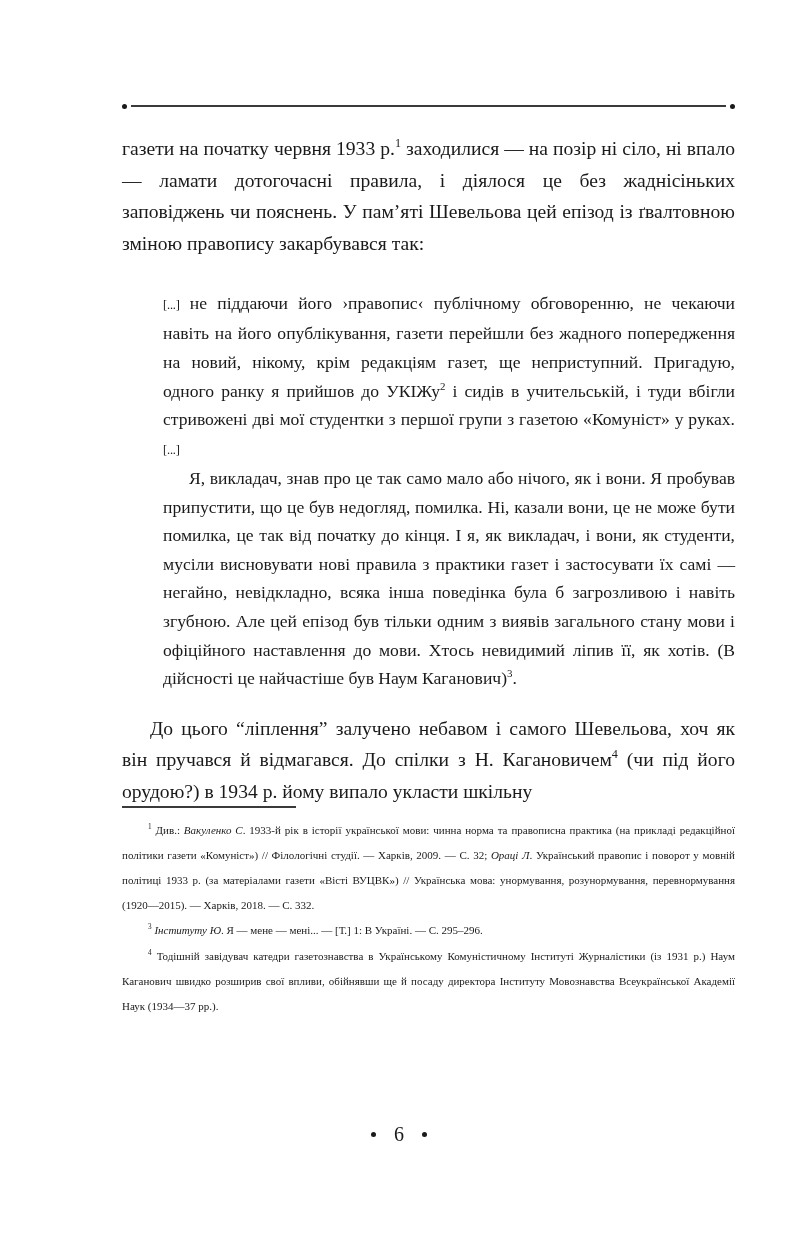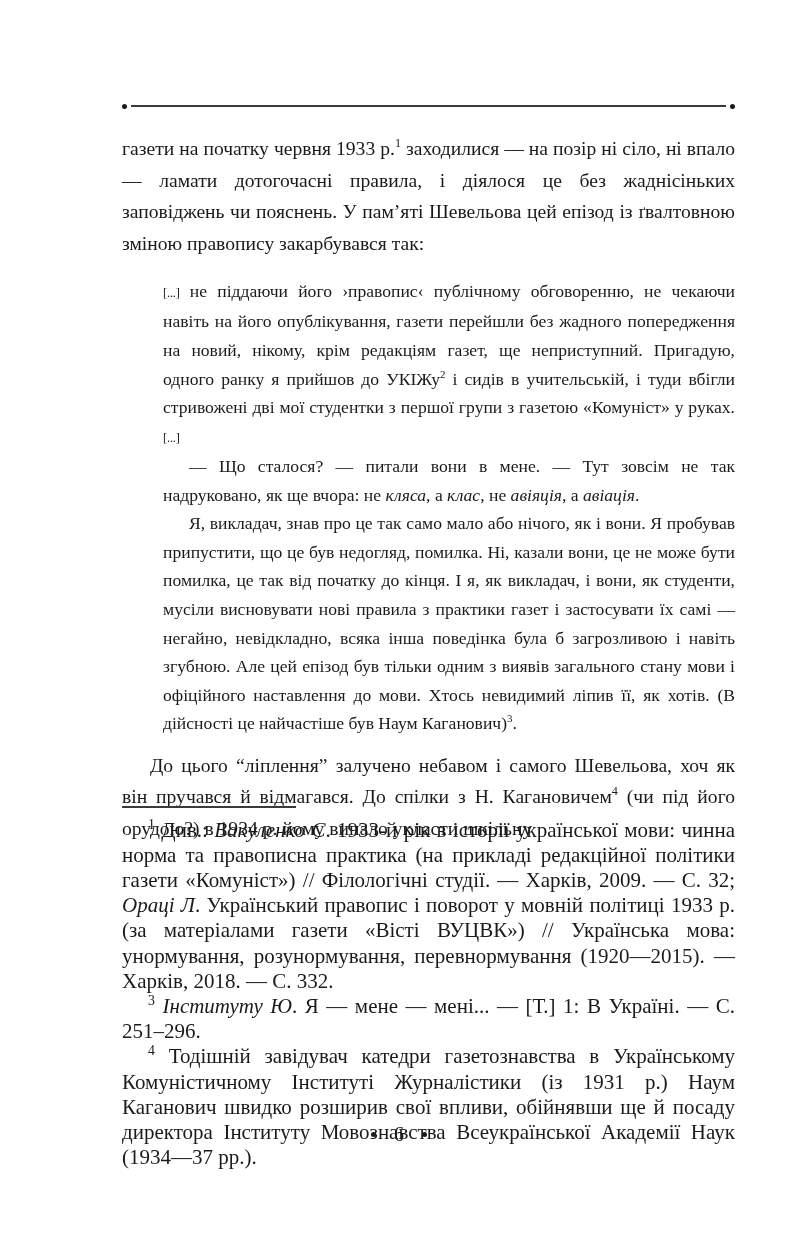--- a/index.html
+++ b/index.html
@@ -61,26 +61,26 @@
 
   .body-par {
     font-size: 19.6px;
     line-height: 31.6px;
     text-indent: 0;
   }
   .body-par.indent {
     text-indent: 28px;
   }
   .body-par.after-quote {
-    margin-top: 12px;
+    margin-top: 20px;
   }
 
   
   .quote {
-    margin: 18px 0 0 0;
+    margin: 30px 0 0 0;
     padding: 0 0 0 41px;
     font-size: 17.6px;
     line-height: 28.6px;
   }
   .quote p {
     margin: 0;
     text-align: justify;
   }
   .quote p.ind {
     text-indent: 26px;
@@ -108,21 +108,21 @@
     width: 613px;
   }
   .fn-rule {
     width: 174px;
     height: 1.6px;
     background: #3a3a3a;
     margin: 0 0 10px 0;
   }
   .footnotes p {
     margin: 0;
-    font-size: 21px;
+    font-size: 11px;
     line-height: 25.2px;
     text-align: justify;
   }
   .footnotes p.fn-first-line {
     text-indent: 26px;
   }
   .footnotes sup {
     font-size: 0.66em;
   }
 
@@ -160,37 +160,36 @@
   </div>
 
   <div class="content">
 
     <p class="body-par"><span>газети на початку червня 1933 р.</span><sup>1</sup><span> заходилися — на позір ні сіло, ні впало — ламати дотогочасні правила, і діялося це без жаднісіньких заповіджень чи пояснень. У пам’яті Шевельова цей епізод із ґвалтовною зміною правопису закарбувався так:</span></p>
 
     <div class="quote">
 
       <p><span class="ellipsis-brackets">[...]</span><span> не піддаючи його ›правопис‹ публічному обговоренню, не чекаючи навіть на його опублікування, газети перейшли без жадного попередження на новий, нікому, крім редакціям газет, ще неприступний. Пригадую, одного ранку я прийшов до УКІЖу</span><sup>2</sup><span> і сидів в учительській, і туди вбігли стривожені дві мої студентки з першої групи з газетою «Комуніст» у руках. </span><span class="ellipsis-brackets">[...]</span></p>
 
-      <p class="ind"><span>— Що сталося? — питали вони в мене. — Тут зовсім не так надруковано, як ще вчора: не </span><i>кляса</i><span>, а </span><i>клас</i><span>, не </span><i>авіяція</i><span>, а </span><i>авіація</i><span>.</span></p>
 
       <p class="ind"><span>Я, викладач, знав про це так само мало або нічого, як і вони. Я пробував припустити, що це був недогляд, помилка. Ні, казали вони, це не може бути помилка, це так від початку до кінця. І я, як викладач, і вони, як студенти, мусіли висновувати нові правила з практики газет і застосувати їх самі — негайно, невідкладно, всяка інша поведінка була б загрозливою і навіть згубною. Але цей епізод був тільки одним з виявів загального стану мови і офіційного наставлення до мови. Хтось невидимий ліпив її, як хотів. (В дійсності це найчастіше був Наум Каганович)</span><sup>3</sup><span>.</span></p>
 
     </div>
 
     <p class="body-par indent after-quote"><span>До цього “ліплення” залучено небавом і самого Шевельова, хоч як він пручався й відмагався. До спілки з Н. Кагановичем</span><sup>4</sup><span> (чи під його орудою?) в 1934 р. йому випало укласти шкільну</span></p>
 
   </div>
 
   <div class="footnotes">
     <div class="fn-rule"></div>
 
     <p class="fn-first-line"><sup>1</sup> <span>Див.: </span><i>Вакуленко С</i><span>. 1933-й рік в історії української мови: чинна норма та правописна практика (на прикладі редакційної політики газети «Комуніст») // Філологічні студії. — Харків, 2009. — С. 32; </span><i>Ораці Л</i><span>. Український правопис і поворот у мовній політиці 1933 р. (за матеріалами газети «Вісті ВУЦВК») // Українська мова: унормування, розунормування, перевнормування (1920—2015). — Харків, 2018. — С. 332.</span></p>
 
 
-    <p class="fn-first-line"><sup>3</sup> <i>Інституту Ю</i><span>. Я — мене — мені... — [Т.] 1: В Україні. — С. 251–296.</span></p>
+    <p class="fn-first-line"><sup>3</sup> <i>Інституту Ю</i><span>. Я — мене — мені... — [Т.] 1: В Україні. — С. 295–296.</span></p>
 
     <p class="fn-first-line"><sup>4</sup> <span>Тодішній завідувач катедри газетознавства в Українському Комуністичному Інституті Журналістики (із 1931 р.) Наум Каганович швидко розширив свої впливи, обійнявши ще й посаду директора Інституту Мовознавства Всеукраїнської Академії Наук (1934—37 рр.).</span></p>
   </div>
 
   <div class="folio">
     <span class="fdot"></span>
     <span class="fnum">6</span>
     <span class="fdot"></span>
   </div>
 

